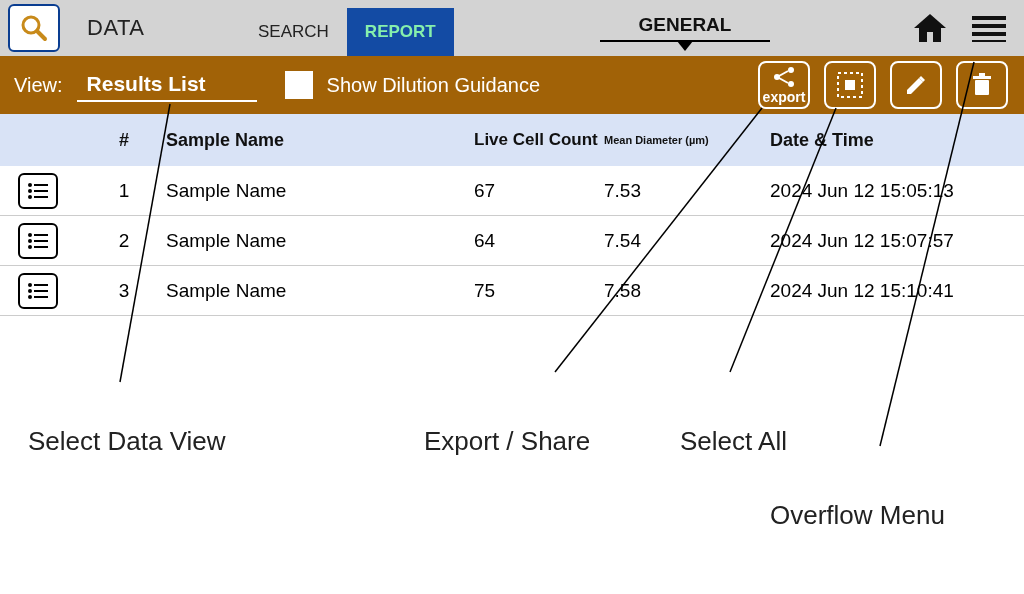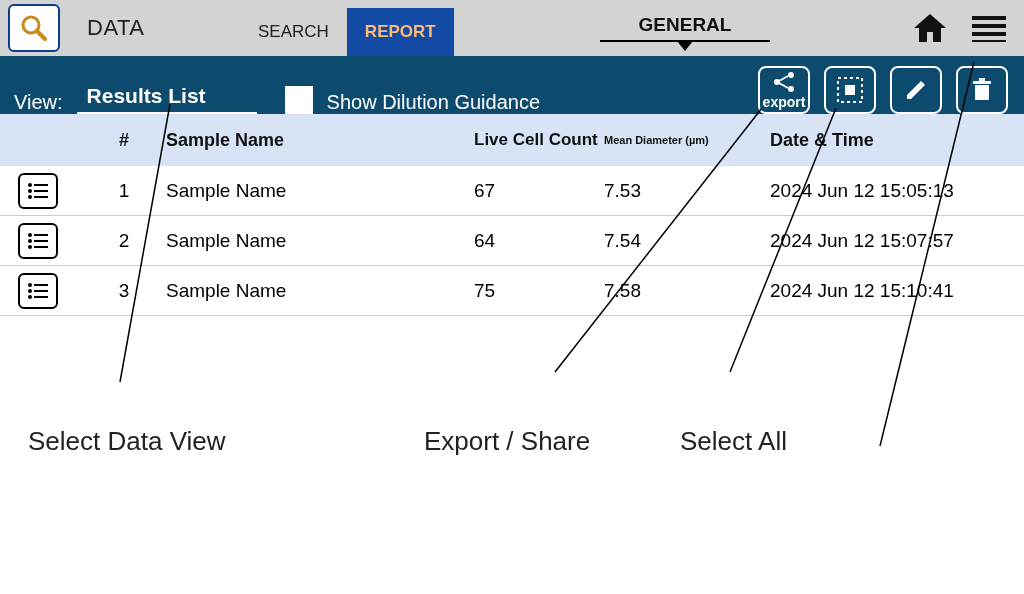--- a/index.html
+++ b/index.html
@@ -46,21 +46,21 @@
     bottom: 0;
   }
   .tab {
     font-size: 17px;
     color: #222;
     padding: 14px 18px;
     cursor: pointer;
   }
   .tab.active {
     background: #134ba4;
-    color: #fdba74;
+    color: #86efac;
     font-weight: bold;
     border-radius: 0;
   }
   .general-label {
     position: absolute;
     left: 600px;
     font-size: 19px;
     font-weight: bold;
     color: #111;
     display: flex;
@@ -83,23 +83,23 @@
   }
   .top-icons {
     position: absolute;
     right: 18px;
     display: flex;
     align-items: center;
     gap: 24px;
   }
   .blue-toolbar {
     display: flex;
-    align-items: flex-end;
+    align-items: center;
     height: 58px;
-    background: #0c4a6e;
+    background: #a16207;
     color: #fff;
     padding: 0 14px;
     position: relative;
   }
   .view-label {
     font-size: 20px;
     margin-right: 14px;
   }
   .view-select {
     font-size: 21px;
@@ -344,13 +344,14 @@
   <line x1="170" y1="48" x2="120" y2="326" stroke="#000" stroke-width="1.5"></line>
   <line x1="762" y1="52" x2="555" y2="316" stroke="#000" stroke-width="1.5"></line>
   <line x1="836" y1="52" x2="730" y2="316" stroke="#000" stroke-width="1.5"></line>
   <line x1="974" y1="6" x2="880" y2="390" stroke="#000" stroke-width="1.5"></line>
 </svg>
 
 <div class="callouts">
   <div class="callout-text" style="left:28px; top:110px;">Select Data View</div>
   <div class="callout-text" style="left:424px; top:110px;">Export / Share</div>
   <div class="callout-text" style="left:680px; top:110px;">Select All</div>
+  <div class="callout-text" style="left:770px; top:184px;">Overflow Menu</div>
 </div>
 
 </body></html>

